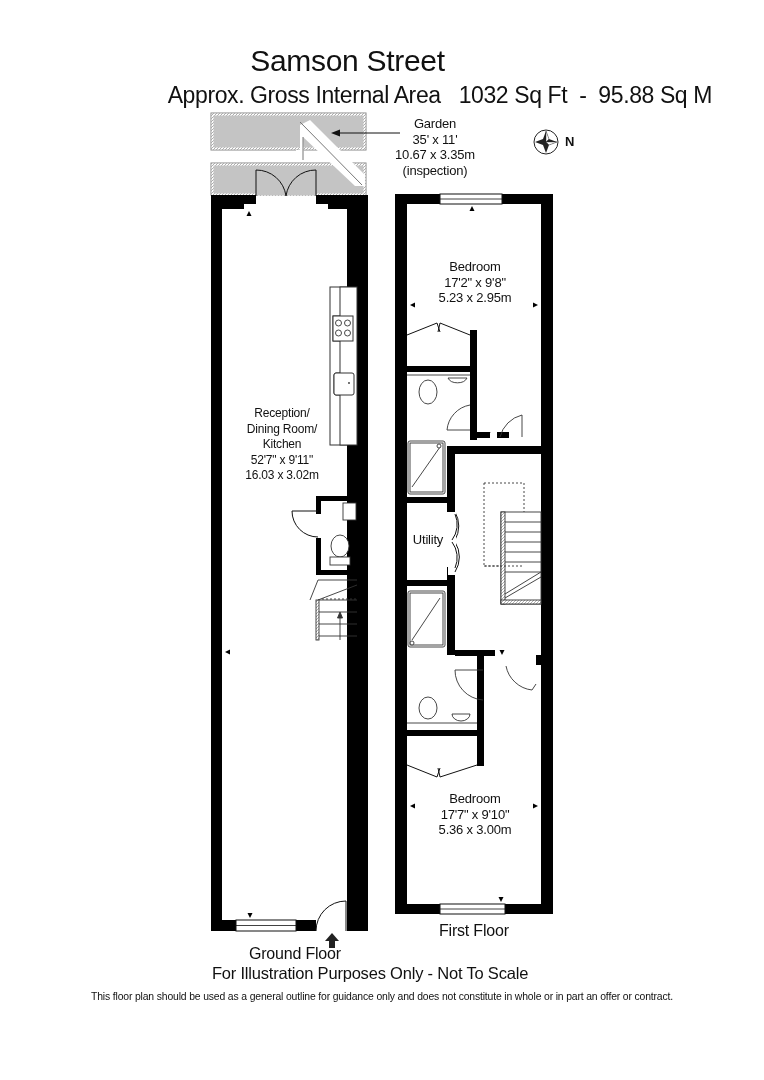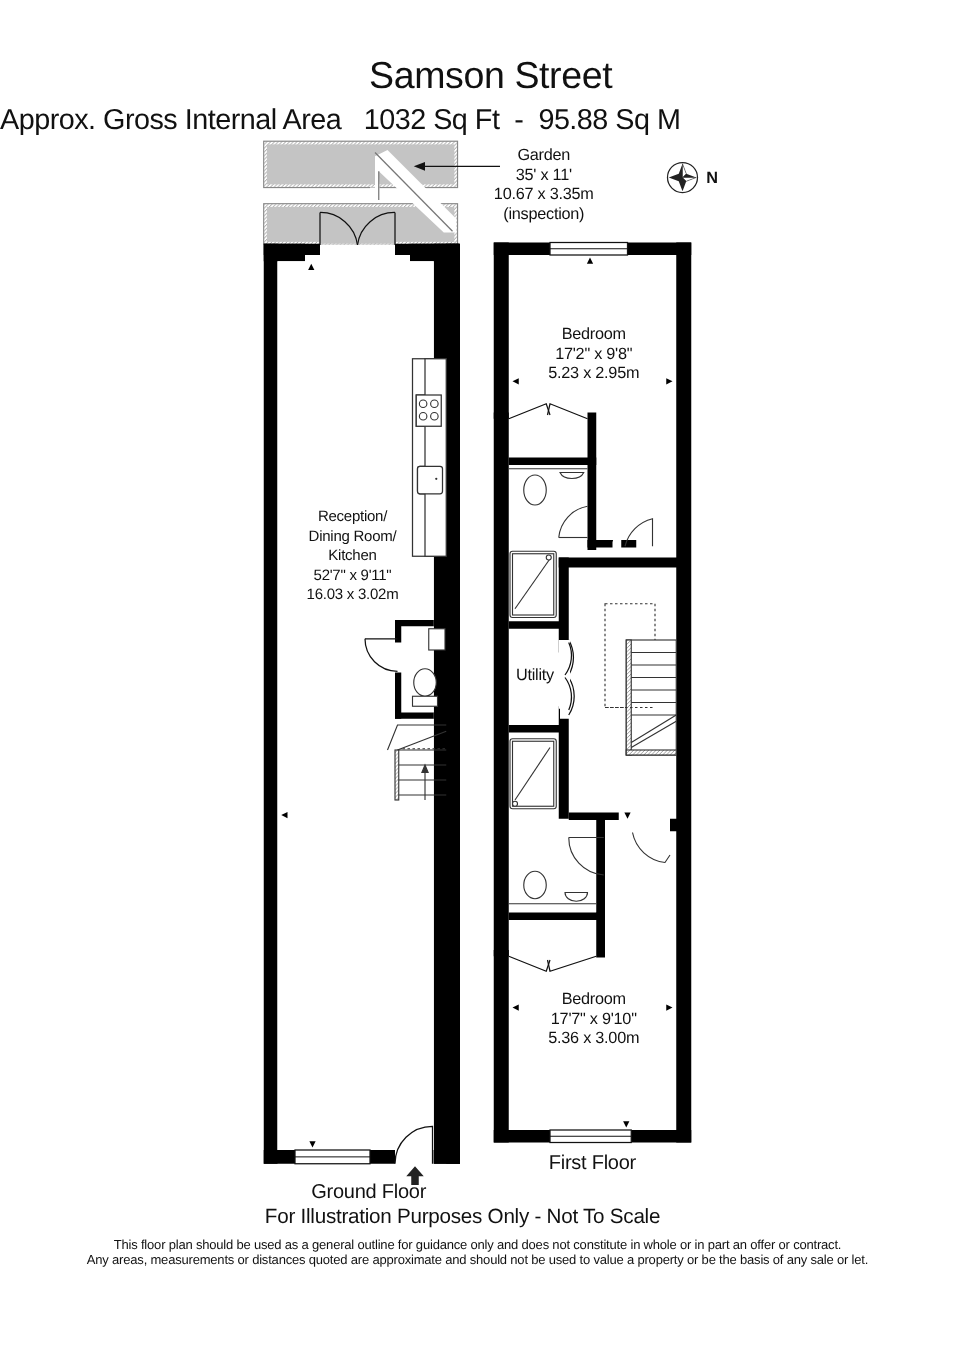--- a/index.html
+++ b/index.html
@@ -1,18 +1,18 @@
 <!DOCTYPE html>
 <html><head>
 <meta charset="utf-8">
 <style>
   html, body { margin:0; padding:0; background:#ffffff; }
   body { width:764px; height:1080px; position:relative; overflow:hidden; font-family:"Liberation Sans", sans-serif; color:#111; }
-  .title { position:absolute; left:0; width:695px; top:44px; text-align:center; font-size:30px; line-height:34px; letter-spacing:-0.3px;padding-left:45px; }
-  .subtitle { position:absolute; left:0; width:680px; top:82px; text-align:left; font-size:23px; line-height:26px; white-space:pre; letter-spacing:-0.4px; }
+  .title { position:absolute; left:0; width:695px; top:44px; text-align:center; font-size:30px; line-height:34px; letter-spacing:-0.3px; }
+  .subtitle { position:absolute; left:0; width:680px; top:82px; text-align:right; font-size:23px; line-height:26px; white-space:pre; letter-spacing:-0.4px;padding-left:32px; }
   .lbl { position:absolute; text-align:center; font-size:13px; line-height:15.5px; letter-spacing:-0.2px; white-space:nowrap; }
   .floor-label { position:absolute; font-size:16px; line-height:18px; letter-spacing:-0.2px; }
   .disclaimer-main { position:absolute; left:0; width:740px; top:964px; text-align:center; font-size:16.5px; line-height:19px; letter-spacing:-0.2px; }
   .disclaimer { position:absolute; left:0; width:764px; top:991px; text-align:center; font-size:10.4px; line-height:12.4px; letter-spacing:-0.15px; }
   svg.plan { position:absolute; left:0; top:0; }
   .compass-n { position:absolute; left:565px; top:134px; font-size:13px; font-weight:bold; }
 </style>
 </head>
 <body>
 
@@ -291,14 +291,13 @@
   <div>17'7" x 9'10"</div>
   <div>5.36 x 3.00m</div>
 </div>
 
 <div class="floor-label" style="left:249px; top:945px;">Ground Floor</div>
 <div class="floor-label" style="left:439px; top:922px;">First Floor</div>
 
 <div class="disclaimer-main">For Illustration Purposes Only - Not To Scale</div>
 <div class="disclaimer">
   <div>This floor plan should be used as a general outline for guidance only and does not constitute in whole or in part an offer or contract.</div>
-  <div>Any areas, measurements or distances quoted are approximate and should not be used to value a property or be the basis of any sale or let.</div>
 </div>
 
 </body></html>

